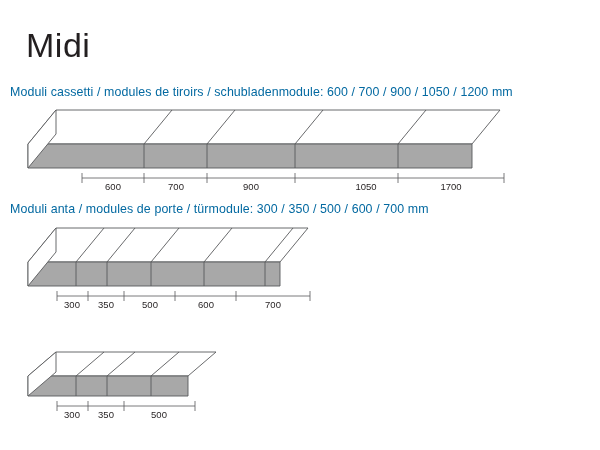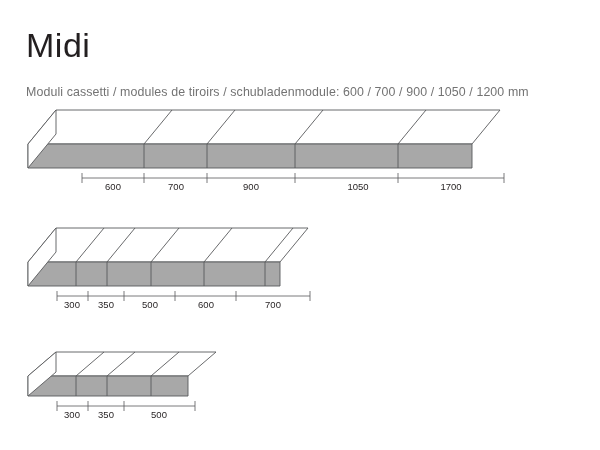--- a/index.html
+++ b/index.html
@@ -26,24 +26,24 @@
     left: 26px;
     top: 28px;
     font-size: 34px;
     font-weight: 400;
     letter-spacing: 0.5px;
     color: #231f20;
     line-height: 1;
   }
   .caption {
     position: absolute;
-    left: 26px;
+    left: 10px;
     font-size: 12.4px;
     font-weight: 400;
-    color: #737373;
+    color: #0369a1;
     letter-spacing: 0.1px;
     white-space: nowrap;
   }
   .cap1 { top: 85px; }
   .cap2 { top: 202px; }
   .cap3 { top: 316px; }
 
   .diagram {
     position: absolute;
   }
@@ -97,24 +97,25 @@
         <line x1="124" y1="67" x2="124" y2="77"></line>
         <line x1="187" y1="67" x2="187" y2="77"></line>
         <line x1="275" y1="67" x2="275" y2="77"></line>
         <line x1="378" y1="67" x2="378" y2="77"></line>
         <line x1="484" y1="67" x2="484" y2="77"></line>
       </g>
     </svg>
     <div class="dimlabel" style="left:93px; top:75px;">600</div>
     <div class="dimlabel" style="left:156px; top:75px;">700</div>
     <div class="dimlabel" style="left:231px; top:75px;">900</div>
-    <div class="dimlabel" style="left:338px; top:75px;">1050</div>
+    <div class="dimlabel" style="left:346px; top:75px;">1050</div>
     <div class="dimlabel" style="left:431px; top:75px;">1700</div>
   </div>
 
+  <div class="caption cap2">Moduli anta / modules de porte / türmodule: 300 / 350 / 500 / 600 / 700 mm</div>
 
   <div class="diagram d2">
     <svg width="500" height="92" viewBox="0 0 500 92" xmlns="http://www.w3.org/2000/svg">
       <g stroke="#58595b" stroke-width="0.9" fill="none" stroke-linejoin="round">
         <polygon points="8,38 36,4 288,4 260,38" fill="#ffffff"></polygon>
         <polygon points="8,38 260,38 260,62 8,62" fill="#a8a8a8"></polygon>
         <polygon points="8,38 8,62 36,28 36,4" fill="#ffffff"></polygon>
         <line x1="56" y1="38" x2="84" y2="4"></line>
         <line x1="56" y1="38" x2="56" y2="62"></line>
         <line x1="87" y1="38" x2="115" y2="4"></line>

